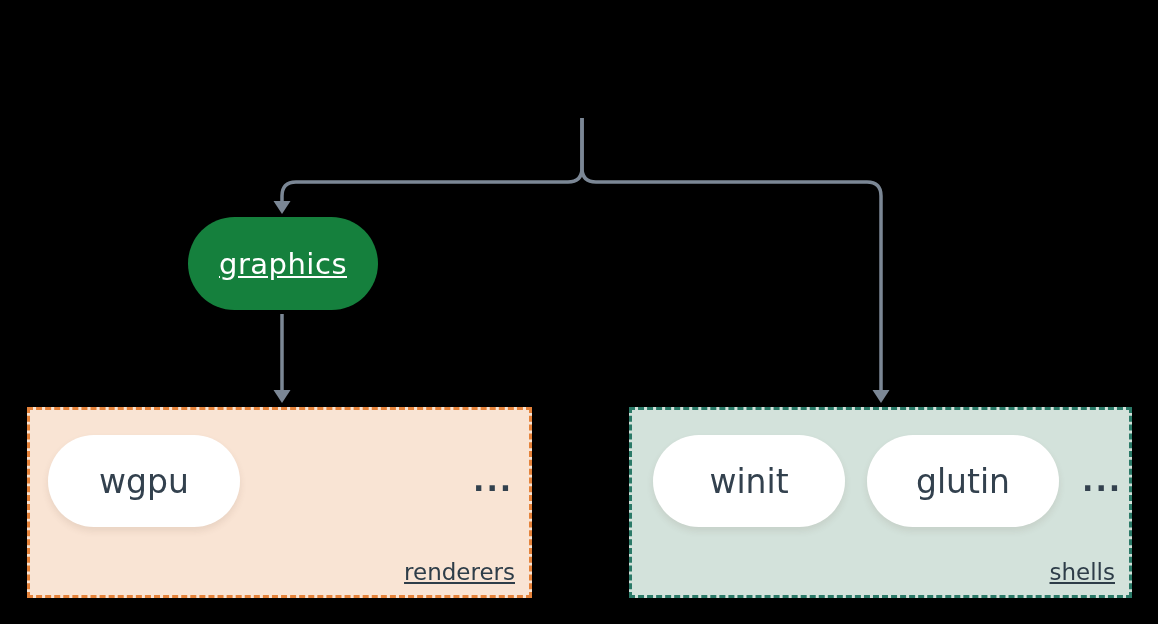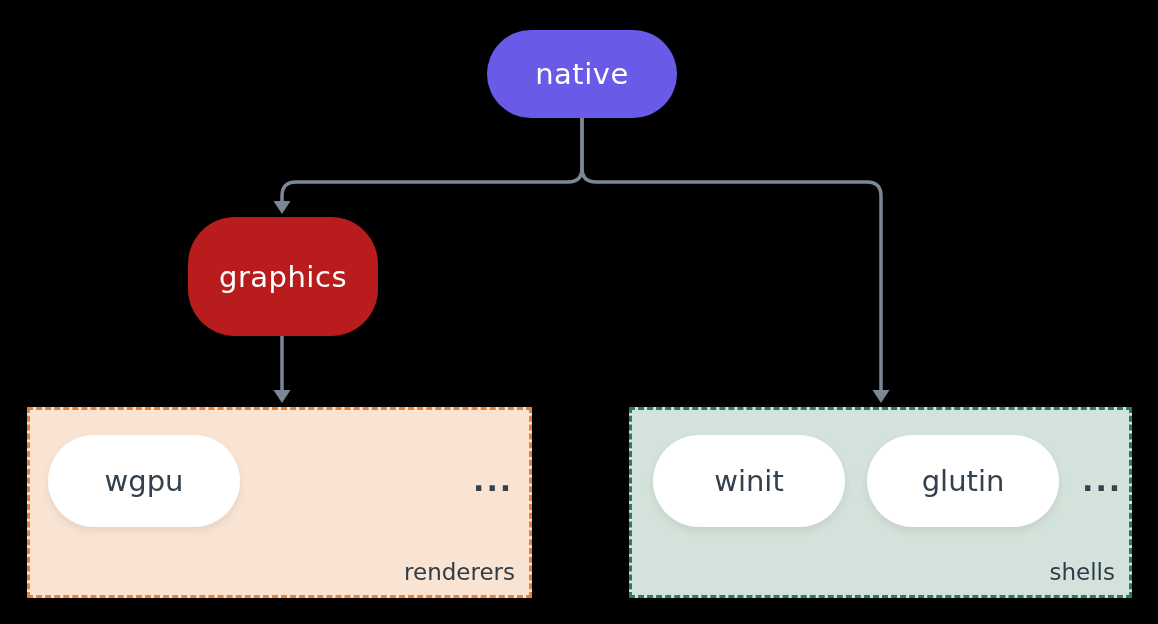--- a/index.html
+++ b/index.html
@@ -27,23 +27,24 @@
     letter-spacing: 0.5px;
   }
   .pill-native {
     left: 487px; top: 30px;
     width: 190px; height: 88px;
     background: #6A5AE8;
     border-radius: 44px;
   }
   .pill-graphics {
     left: 188px; top: 217px;
-    width: 190px; height: 119px;
-    background: #b91c1c;
+    width: 190px; height: 93px;
+    background: #15803d;
     border-radius: 47px;
+    text-decoration: underline;
   }
   .group {
     position: absolute;
     top: 407px;
     height: 191px;
     box-sizing: border-box;
     border: 3px dashed;
   }
   .group-renderers {
     left: 27px; width: 505px;
@@ -58,21 +59,21 @@
   .item-pill {
     position: absolute;
     top: 25px;
     width: 192px; height: 92px;
     background: #ffffff;
     border-radius: 46px;
     display: flex;
     align-items: center;
     justify-content: center;
     color: #33414E;
-    font-size: 29px;
+    font-size: 33px;
     box-shadow: 0 4px 7px rgba(90, 60, 40, 0.10);
   }
   .group-renderers .item-0 { left: 18px; }
   .group-renderers .item-1 { left: 227px; }
   .group-shells   .item-0 { left: 21px; }
   .group-shells   .item-1 { left: 235px; }
   .ellipsis {
     position: absolute;
     top: 42px;
     height: 58px;
@@ -83,40 +84,40 @@
     letter-spacing: 2px;
   }
   .group-renderers .ellipsis { left: 443px; }
   .group-shells   .ellipsis { left: 450px; }
   .group-label {
     position: absolute;
     right: 14px;
     bottom: 10px;
     color: #2E3D49;
     font-size: 23px;
+    text-decoration: underline;
   }
 </style>
 </head>
 <body>
 
 <div class="stage">
 
   <svg class="connectors" viewBox="0 0 1158 624" xmlns="http://www.w3.org/2000/svg">
 
     <path d="M 582 118 L 582 168 Q 582 182 568 182 L 296 182 Q 282 182 282 196 L 282 201" fill="none" stroke="#7B8795" stroke-width="3.5"></path>
     <polygon points="273.5,201 290.5,201 282,214" fill="#7B8795"></polygon>
 
     <path d="M 582 118 L 582 168 Q 582 182 596 182 L 867 182 Q 881 182 881 196 L 881 390" fill="none" stroke="#7B8795" stroke-width="3.5"></path>
     <polygon points="872.5,390 889.5,390 881,403" fill="#7B8795"></polygon>
 
     <path d="M 282 314 L 282 390" fill="none" stroke="#7B8795" stroke-width="3.5"></path>
     <polygon points="273.5,390 290.5,390 282,403" fill="#7B8795"></polygon>
   </svg>
 
-  <div class="pill pill-native">native</div>
 
   <div class="pill pill-graphics">graphics</div>
 
   <div class="group group-renderers">
     <div class="item-pill item-0">wgpu</div>
     <div class="ellipsis">...</div>
     <div class="group-label">renderers</div>
   </div>
 
   <div class="group group-shells">

